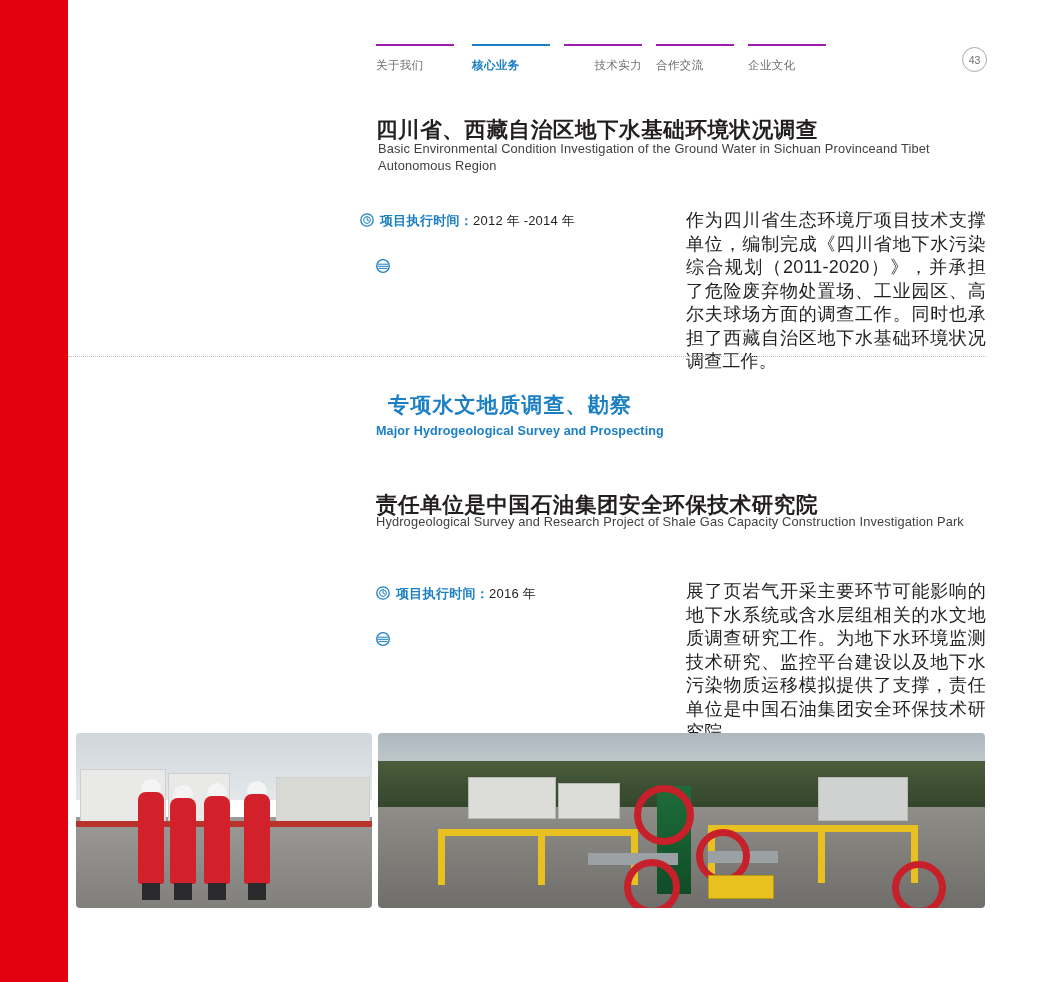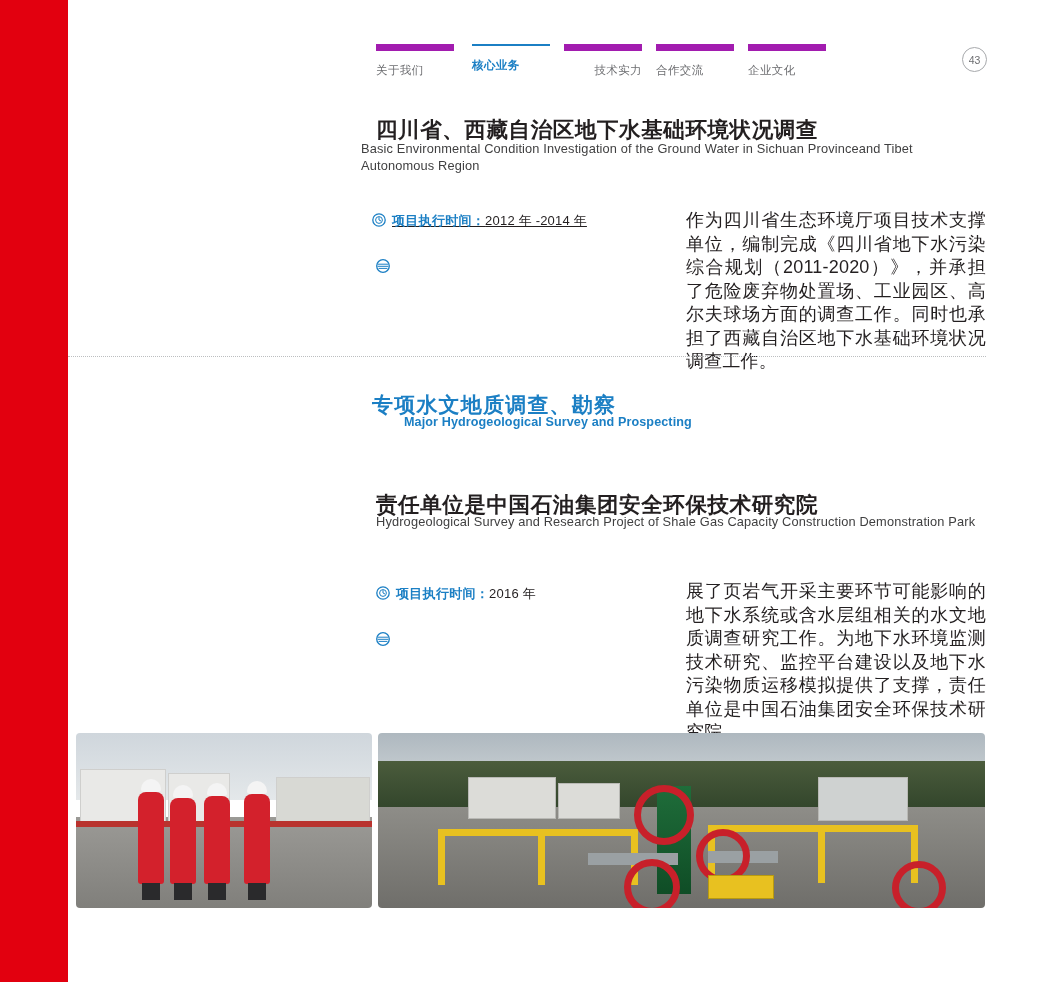--- a/index.html
+++ b/index.html
@@ -41,21 +41,21 @@
     left: 308px;
     top: 44px;
     width: 620px;
     height: 34px;
   }
   .nav-item {
     position: absolute;
     top: 0;
     width: 78px;
     padding-top: 12px;
-    border-top: 7px solid #a21caf;
+    border-top: 2px solid #a21caf;
     font-size: 11.5px;
     letter-spacing: 0.4px;
     color: #6d6e71;
     text-align: left;
     white-space: nowrap;
   }
   .nav-item.active {
     color: #1b7fc4;
     border-top: 2px solid #1b7fc4;
     font-weight: bold;
@@ -220,23 +220,23 @@
     <div class="nav-item">关于我们</div>
     <div class="nav-item active">核心业务</div>
     <div class="nav-item">技术实力</div>
     <div class="nav-item">合作交流</div>
     <div class="nav-item">企业文化</div>
   </div>
 
   <div class="page-number">43</div>
 
   <div class="proj-title-cn" style="left:308px; top:115px;">四川省、西藏自治区地下水基础环境状况调查</div>
-  <div class="proj-title-en" style="left:293px; top:140px;">Basic Environmental Condition Investigation of the Ground Water in Sichuan Provinceand Tibet Autonomous Region</div>
-
-  <div class="meta-row" style="left:304px; top:209px;text-decoration:underline;">
+  <div class="proj-title-en" style="left:310px; top:140px;">Basic Environmental Condition Investigation of the Ground Water in Sichuan Provinceand Tibet Autonomous Region</div>
+
+  <div class="meta-row" style="left:292px; top:209px;">
     <span class="mini-icon">
       <svg width="14" height="14" viewBox="0 0 14 14">
         <circle cx="7" cy="7" r="6.2" fill="none" stroke="#1b7fc4" stroke-width="1.3"></circle>
         <circle cx="7" cy="7" r="3.4" fill="none" stroke="#1b7fc4" stroke-width="1"></circle>
         <line x1="7" y1="7" x2="7" y2="4.2" stroke="#1b7fc4" stroke-width="1"></line>
         <line x1="7" y1="7" x2="9" y2="8" stroke="#1b7fc4" stroke-width="1"></line>
       </svg>
     </span><span class="meta-label">项目执行时间：</span><span class="meta-value">2012 年 -2014 年</span>
   </div>
 
@@ -249,25 +249,25 @@
         <line x1="2.6" y1="9.4" x2="11.4" y2="9.4" stroke="#1b7fc4" stroke-width="1"></line>
       </svg>
     </span>
   </div>
 
 
   <div class="col-text" style="left:618px; top:209px; width:300px;">作为四川省生态环境厅项目技术支撑单位，编制完成《四川省地下水污染综合规划（2011-2020）》，并承担了危险废弃物处置场、工业园区、高尔夫球场方面的调查工作。同时也承担了西藏自治区地下水基础环境状况调查工作。</div>
 
   <div class="divider" style="top:356px;"></div>
 
-  <div class="sec-title-cn" style="left:304px; top:391px;text-align:center;">专项水文地质调查、勘察</div>
-  <div class="sec-title-en" style="left:308px; top:415px;margin-left:28px;">Major Hydrogeological Survey and Prospecting</div>
+  <div class="sec-title-cn" style="left:320px; top:391px;text-align:center;">专项水文地质调查、勘察</div>
+  <div class="sec-title-en" style="left:308px; top:424px;">Major Hydrogeological Survey and Prospecting</div>
 
   <div class="proj-title-cn" style="left:308px; top:490px;">责任单位是中国石油集团安全环保技术研究院</div>
-  <div class="proj-title-en" style="left:308px; top:513px;">Hydrogeological Survey and Research Project of Shale Gas Capacity Construction Demonstration Park</div>
+  <div class="proj-title-en" style="left:308px; top:513px;">Hydrogeological Survey and Research Project of Shale Gas Capacity Construction Investigation Park</div>
 
   <div class="meta-row" style="left:308px; top:582px;">
     <span class="mini-icon">
       <svg width="14" height="14" viewBox="0 0 14 14">
         <circle cx="7" cy="7" r="6.2" fill="none" stroke="#1b7fc4" stroke-width="1.3"></circle>
         <circle cx="7" cy="7" r="3.4" fill="none" stroke="#1b7fc4" stroke-width="1"></circle>
         <line x1="7" y1="7" x2="7" y2="4.2" stroke="#1b7fc4" stroke-width="1"></line>
         <line x1="7" y1="7" x2="9" y2="8" stroke="#1b7fc4" stroke-width="1"></line>
       </svg>
     </span><span class="meta-label">项目执行时间：</span><span class="meta-value">2016 年</span>

